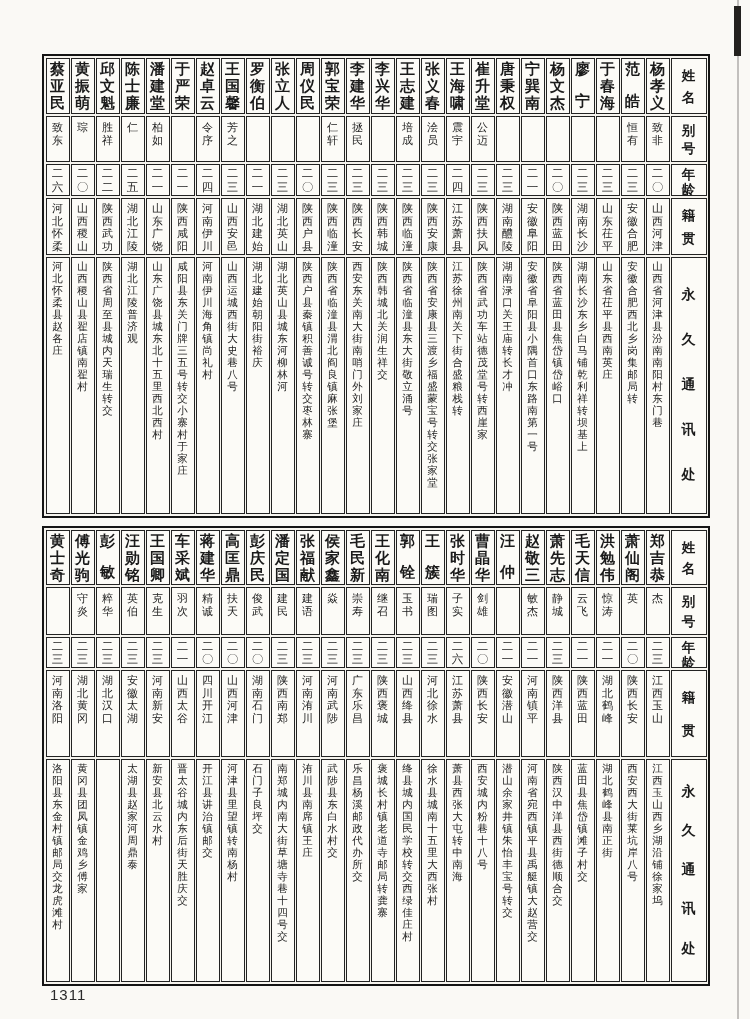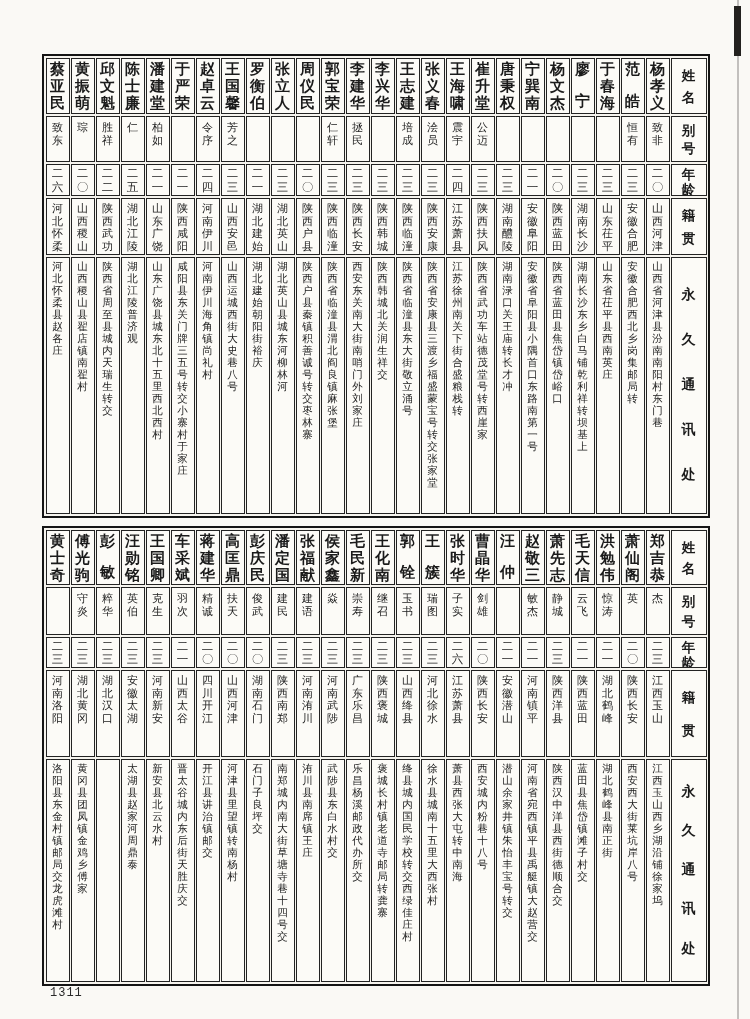--- a/index.html
+++ b/index.html
@@ -32,22 +32,22 @@
   .name-cell{font-size:15px;font-weight:600;justify-content:space-between;padding:3px 0;}
   .alias-cell{padding-top:5px;font-size:11px;}
   .age-cell{justify-content:center;font-size:11.5px;}
   .native-cell{padding-top:4px;font-size:11px;}
   .address-cell{padding-top:3px;font-size:10.5px;letter-spacing:0;}
   .hdr-cell{font-weight:700;font-size:13.5px;justify-content:space-evenly;padding:2px 0;background:#fcfbf7;}
   .hdr-col .address-cell{font-size:14px;justify-content:space-evenly;padding-top:0;}
   
   .scan-line{position:absolute;right:11px;top:0;width:2px;height:100%;background:rgba(50,48,44,.28);}
   .scan-blob{position:absolute;right:9px;top:6px;width:7px;height:50px;background:#23211e;}
-  .page-number{position:absolute;left:50px;top:986px;font-family:Liberation Mono, monospace;
-               font-size:12px;letter-spacing:1px;color:#2a2a2a;}
+  .page-number{position:absolute;left:50px;top:986px;font-family:Liberation Sans, sans-serif;
+               font-size:15px;letter-spacing:1px;color:#2a2a2a;}
 </style>
 </head>
 <body>
 
 <div class="page">
   <div class="scan-line"></div>
   <div class="scan-blob"></div>
   <div class="tables">
     <div class="rtable t1">
         <div class="col hdr-col">

